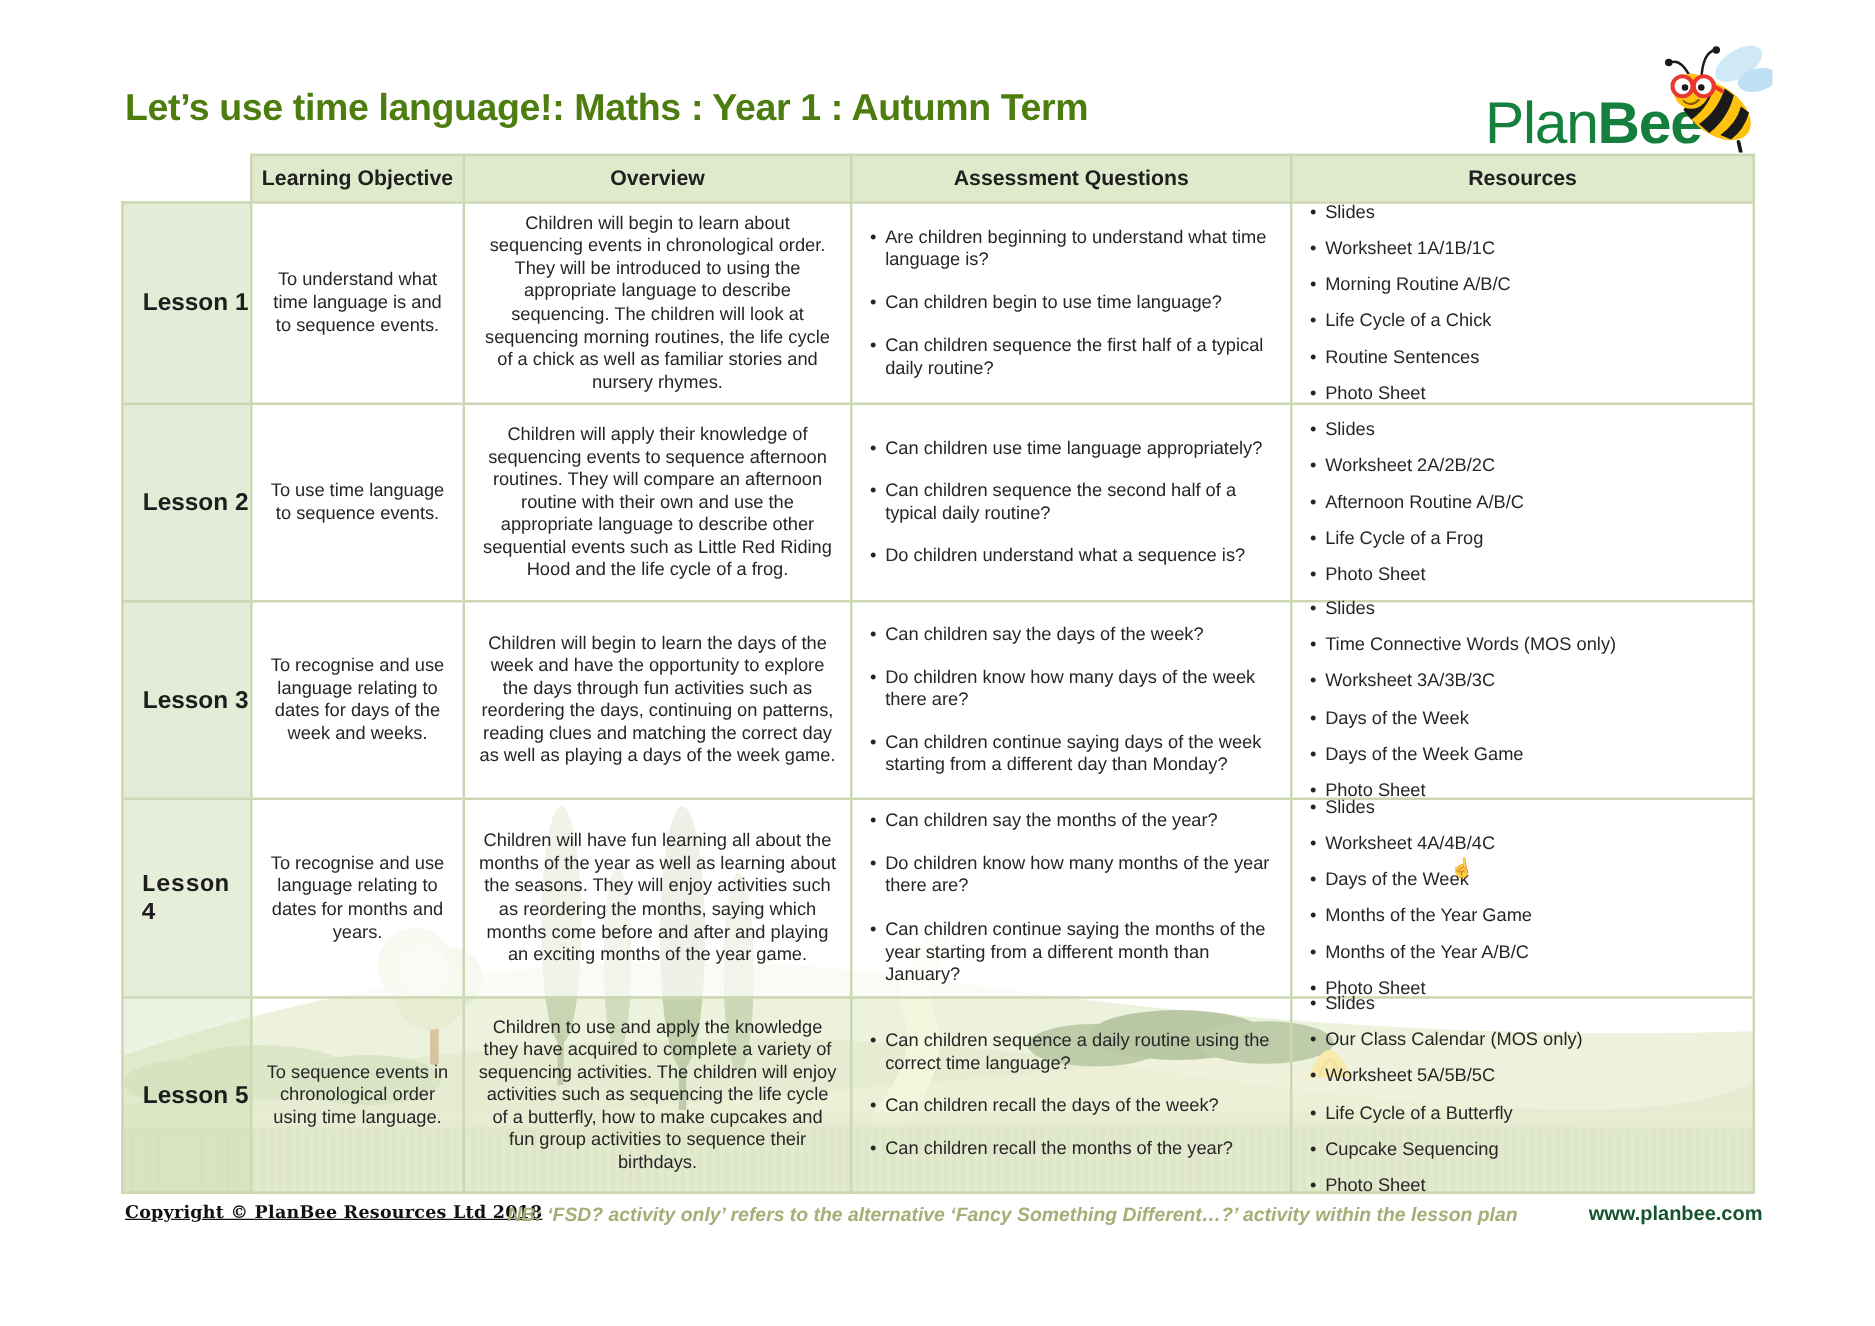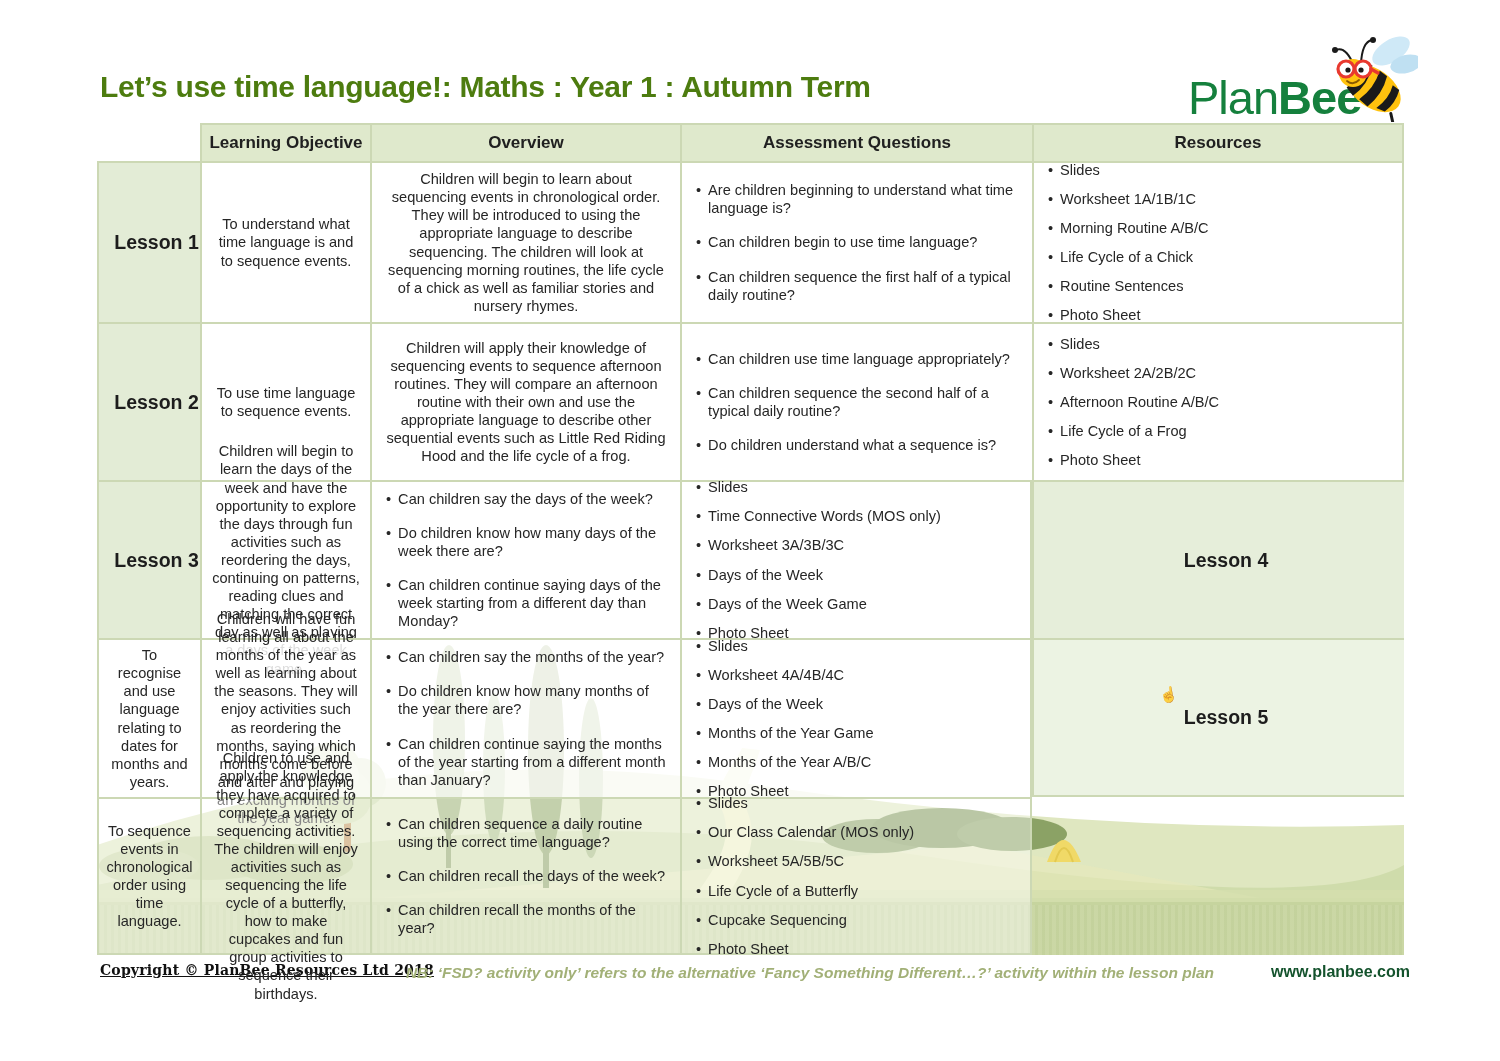--- a/index.html
+++ b/index.html
@@ -71,21 +71,21 @@
     padding:0 10px;font-size:14.6px;line-height:1.24;
   }
   .as,.rs{
     background:#fff;
     flex-direction:column;justify-content:center;
     padding:8px 12px 8px 14px;font-size:14.6px;line-height:1.24;
   }
   
   .t84{background:rgba(255,255,255,0.84);}
   .t45{background:rgba(255,255,255,0.45);}
-  .l90{background:rgba(227,236,214,0.90);}
+  .l90{background:rgba(227,236,214,0.90);font-family:Liberation Mono, monospace;}
   .l62{background:rgba(225,235,210,0.62);}
   .bullet-item{display:flex;}
   .as .bullet-item{margin:8px 0;}
   .rs .bullet-item{margin:5.5px 0;}
   .bullet-item .dot{margin-right:7px;flex:0 0 auto;}
   
   .footer-copyright{
     position:absolute;left:100px;top:962px;
     font-family:"DejaVu Serif", serif;
     font-weight:700;font-size:14px;color:#111;letter-spacing:0.2px;text-decoration:underline;
@@ -265,20 +265,21 @@
         <div class="bullet-item">
           <span class="dot">•</span>
           <span>Life Cycle of a Frog</span>
         </div>
         <div class="bullet-item">
           <span class="dot">•</span>
           <span>Photo Sheet</span>
         </div>
       </div>
       <div class="cell label">Lesson 3</div>
+      <div class="cell obj">To recognise and use language relating to dates for days of the week and weeks.</div>
       <div class="cell ov">Children will begin to learn the days of the week and have the opportunity to explore the days through fun activities such as reordering the days, continuing on patterns, reading clues and matching the correct day as well as playing a days of the week game.</div>
       <div class="cell as">
         <div class="bullet-item">
           <span class="dot">•</span>
           <span>Can children say the days of the week?</span>
         </div>
         <div class="bullet-item">
           <span class="dot">•</span>
           <span>Do children know how many days of the week there are?</span>
         </div>

